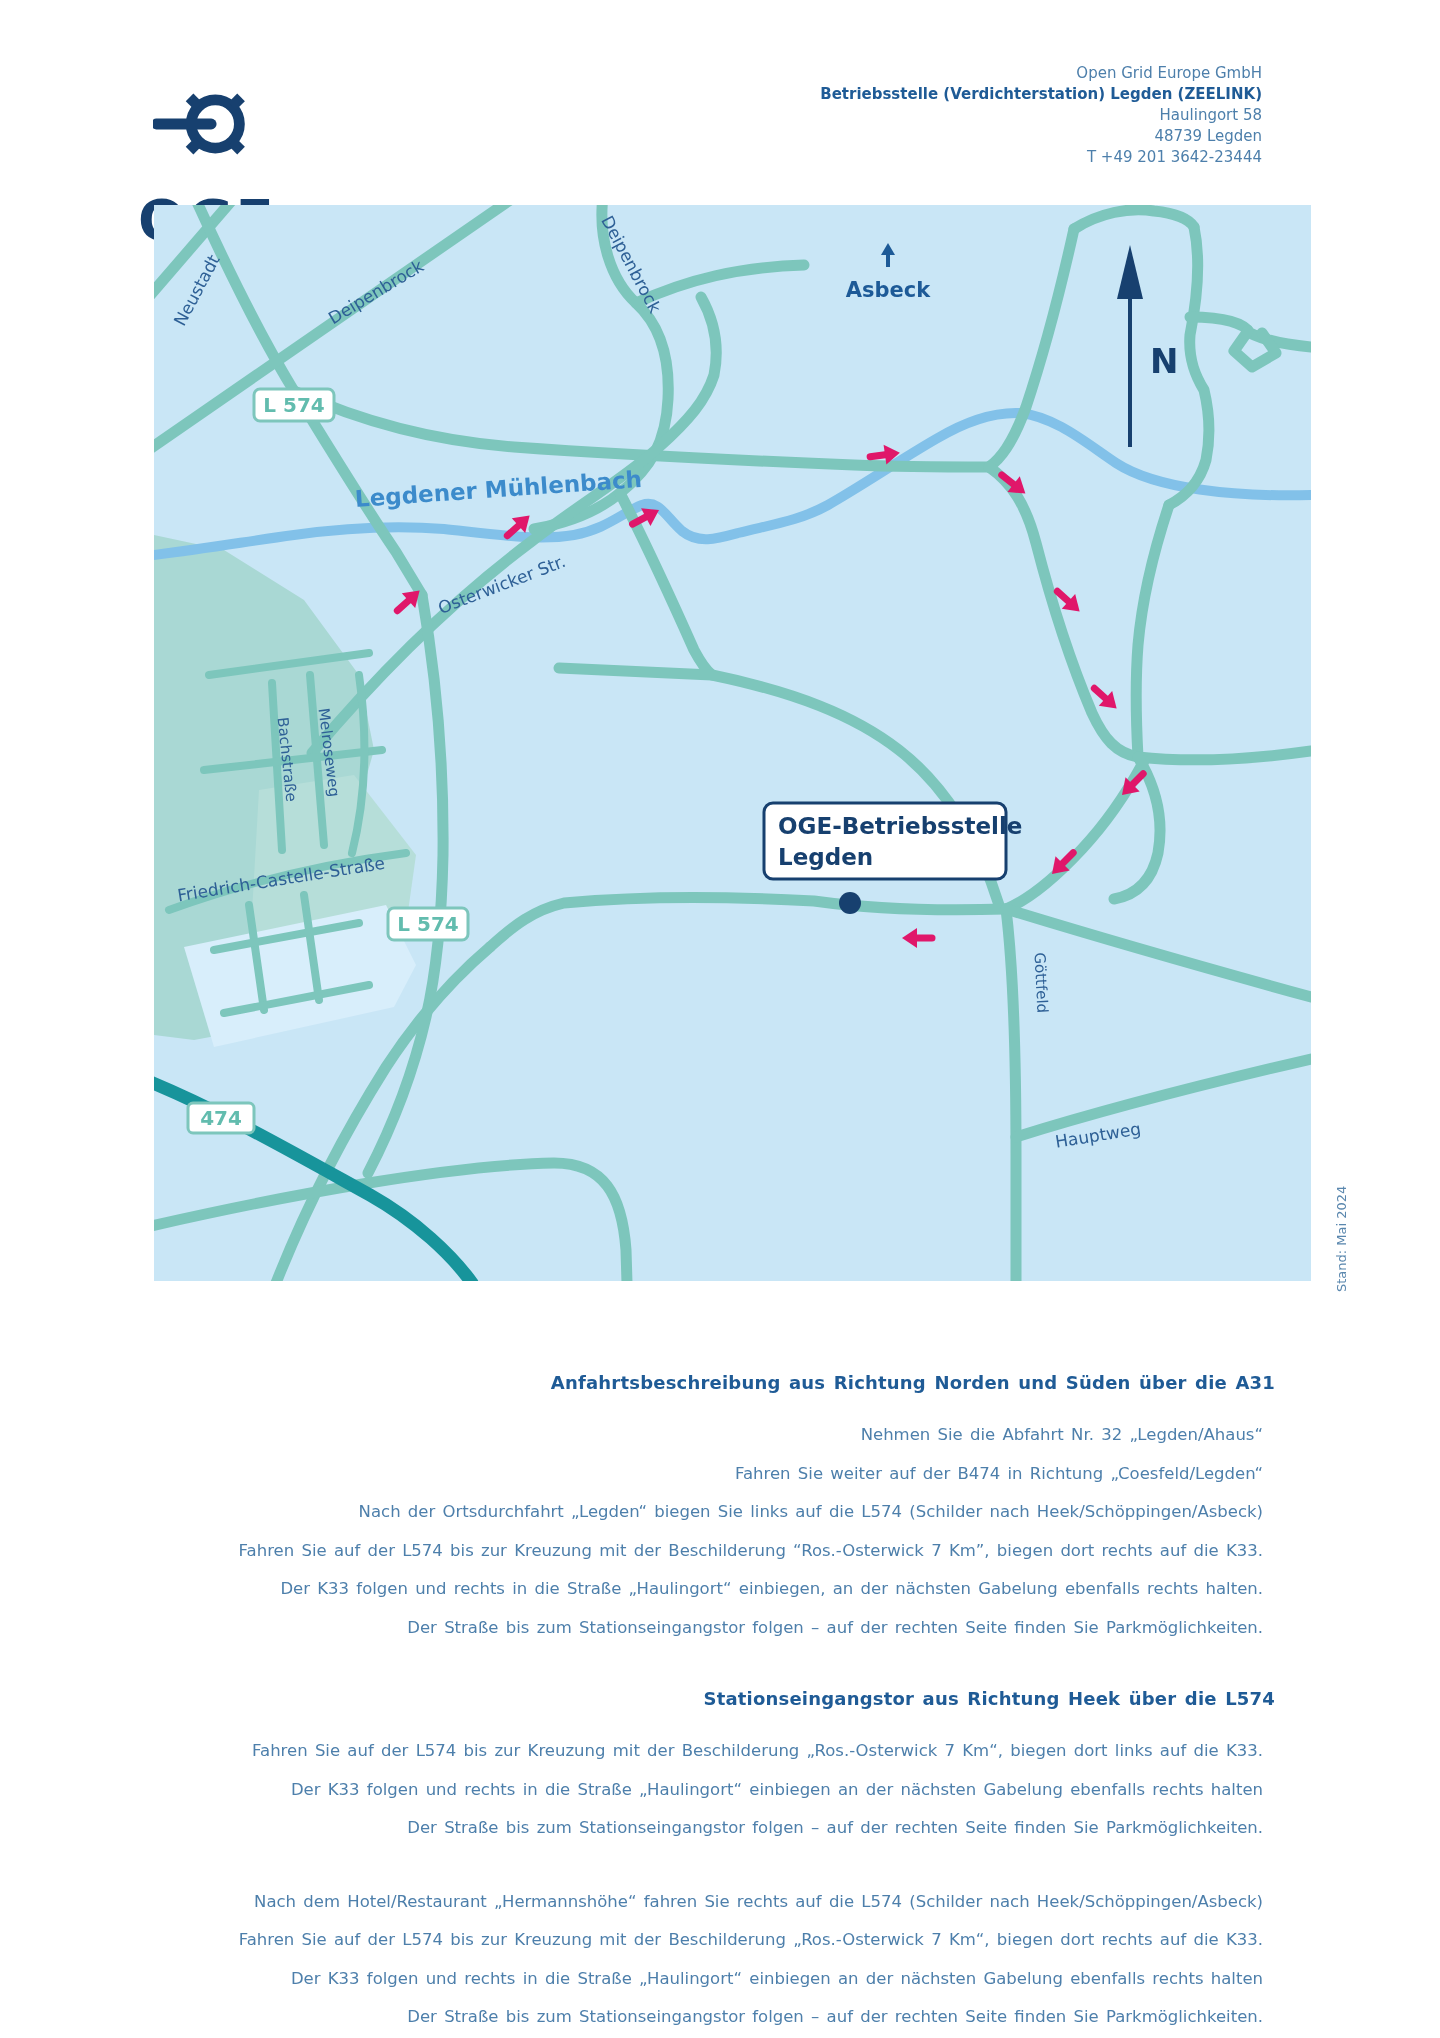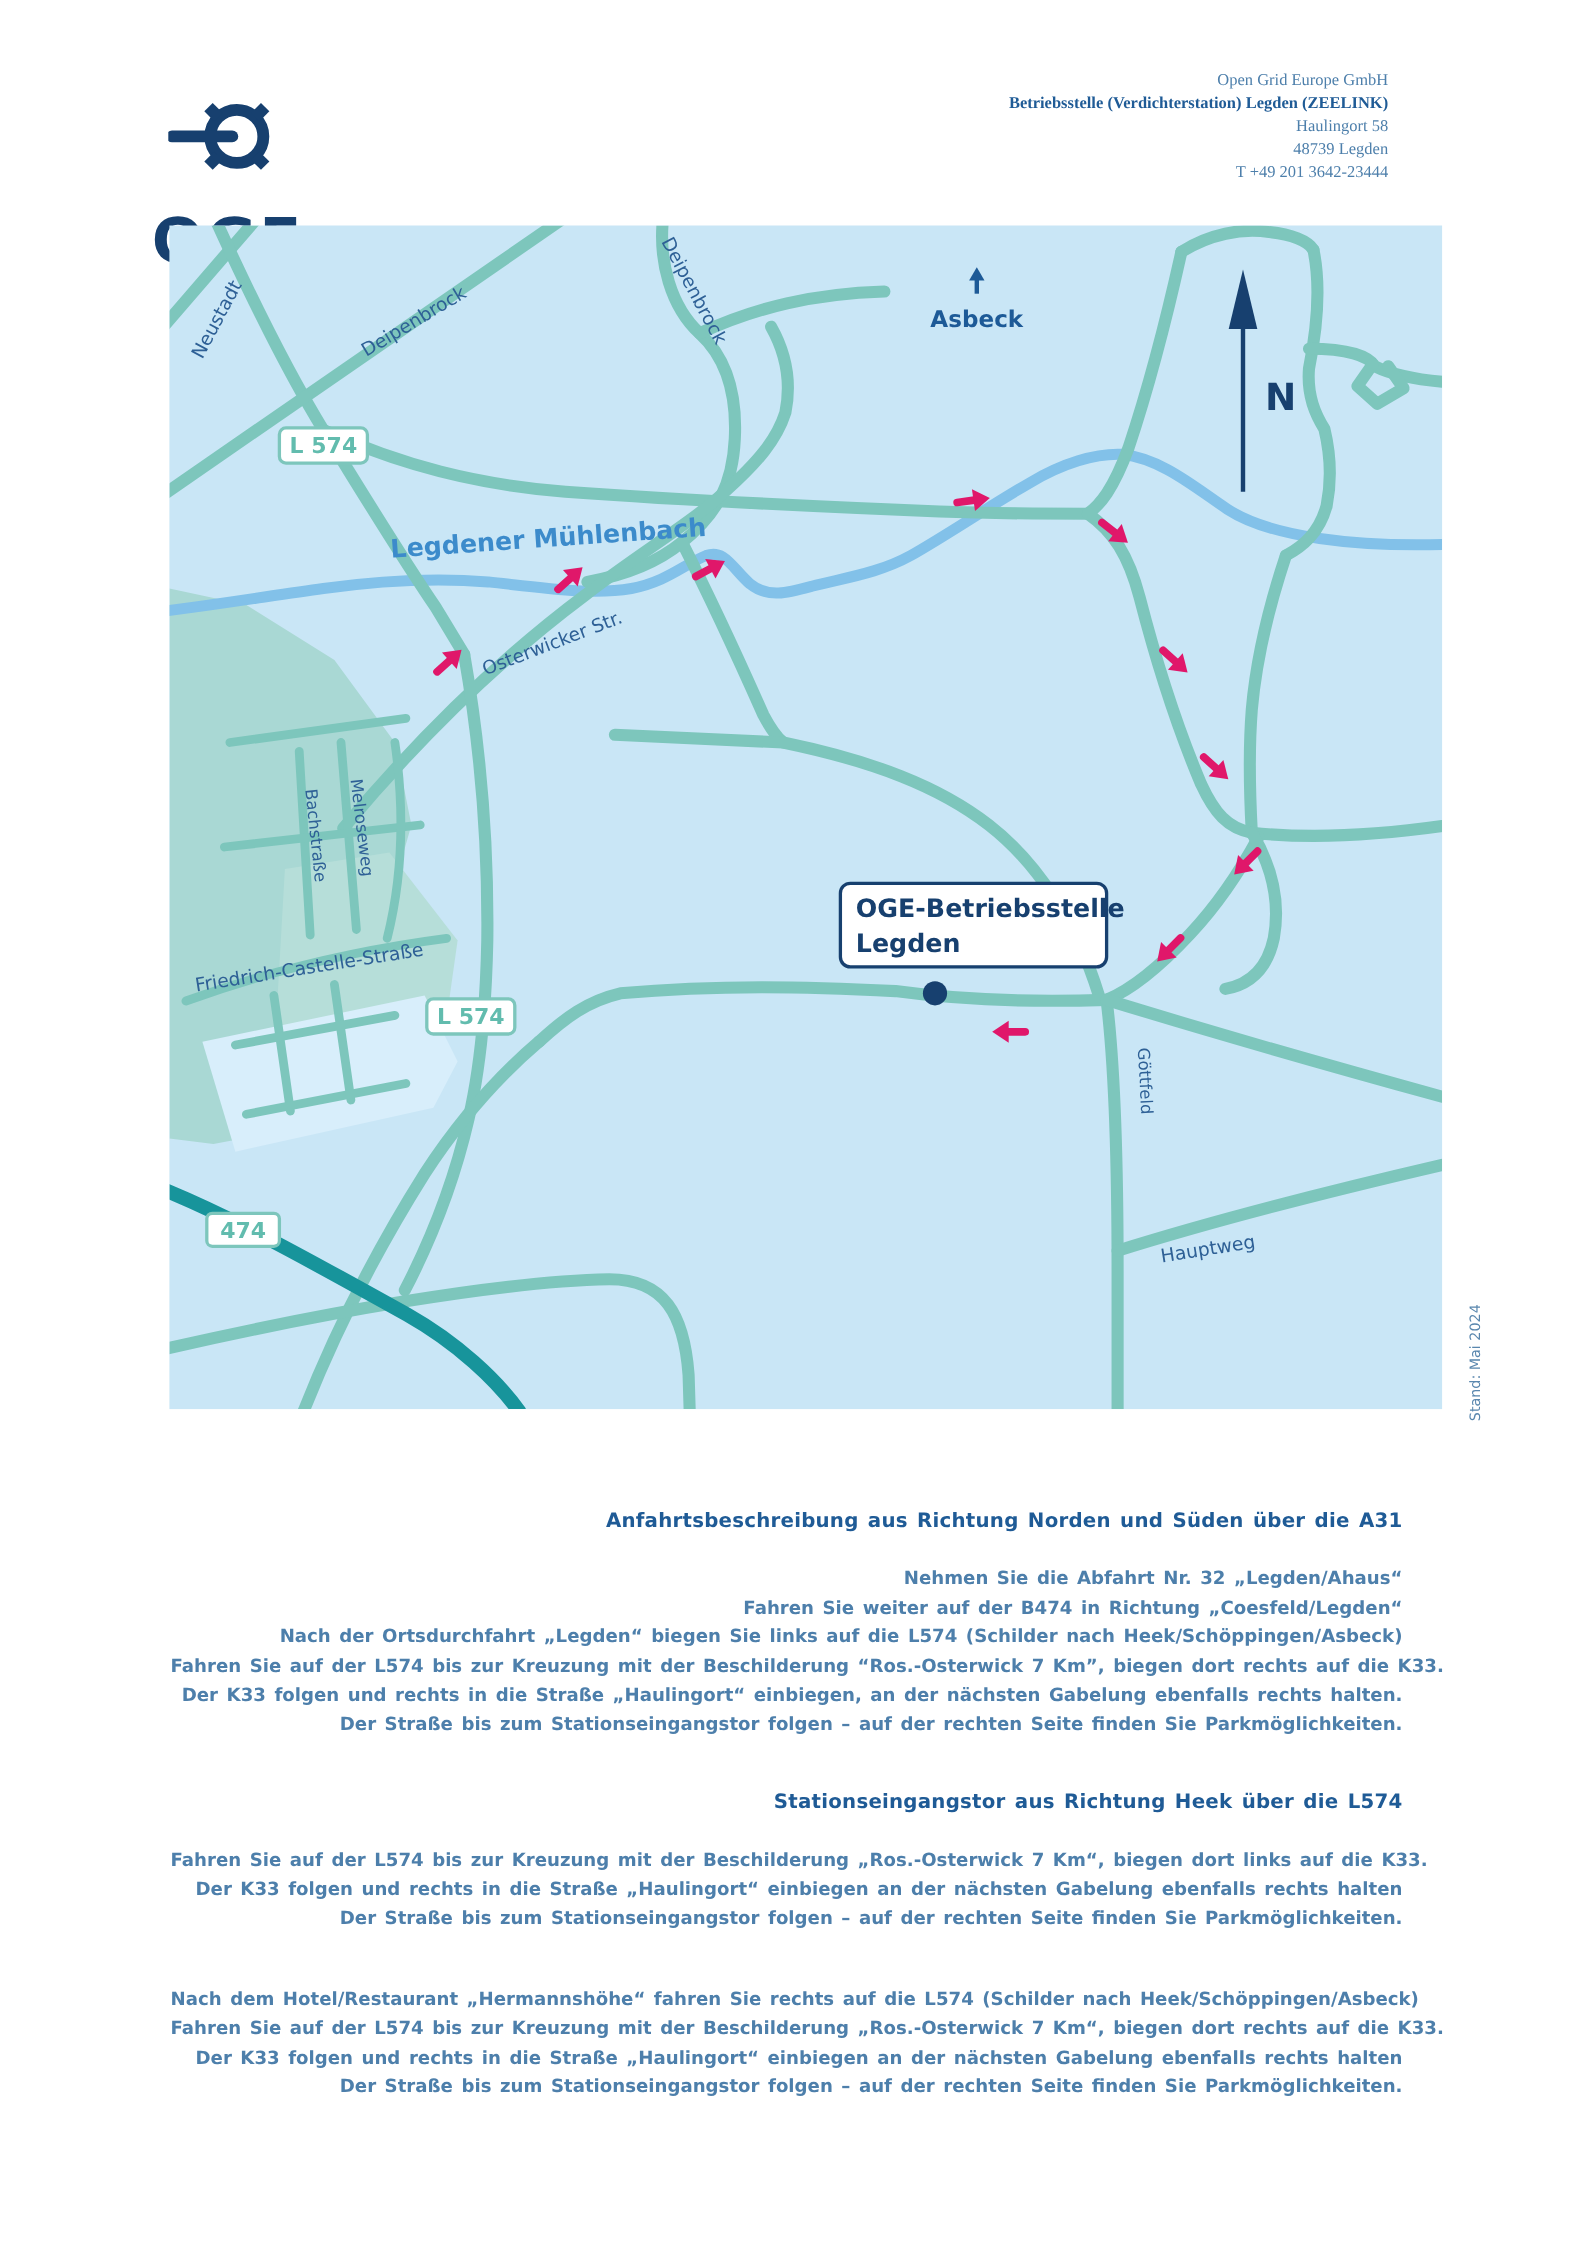--- a/index.html
+++ b/index.html
@@ -10,38 +10,38 @@
     --built:#a9d8d4; --built2:#b6ded9; --light-patch:#d8eefb;
   }
   html,body{margin:0;padding:0;background:#ffffff;}
   .page{position:relative;width:1440px;height:2038px;background:#ffffff;
         font-family:"DejaVu Sans","Liberation Sans",sans-serif;overflow:hidden;}
 
   
   .logo{position:absolute;left:138px;top:78px;display:flex;align-items:center;gap:18px;flex-direction:column;}
   .logo-text{font-size:56px;font-weight:bold;color:var(--navy);letter-spacing:2px;line-height:1;}
   .address{position:absolute;top:63px;right:178px;text-align:right;
-           font-size:15px;line-height:21px;color:var(--body-blue);font-family:Liberation Serif, serif;}
+           font-size:15px;line-height:21px;color:var(--body-blue);}
   .address .bold{font-weight:bold;color:var(--head-blue);}
 
   
   .map{position:absolute;left:154px;top:205px;width:1157px;height:1076px;
        background:var(--map-bg);overflow:hidden;}
   .map svg{display:block;}
 
   
   .stand-note{position:absolute;left:1334px;top:1292px;transform-origin:0 0;
               transform:rotate(-90deg);white-space:nowrap;font-size:13px;color:#5a87ae;}
 
   
   .sections{position:absolute;left:155px;top:1372px;width:1120px;color:var(--body-blue);text-align:right;}
   .section{margin-bottom:47px;}
   .section h2{font-size:18px;font-weight:bold;color:var(--head-blue);
               margin:0 0 29px 0;letter-spacing:.2px;word-spacing:2px;}
-  .section p{margin:0;font-size:16.5px;line-height:26.5px;word-spacing:2px;white-space:nowrap;font-weight:bold;}
+  .section p{margin:12px;font-size:16.5px;line-height:26.5px;word-spacing:2px;white-space:nowrap;}
 
   
   text{font-family:"DejaVu Sans","Liberation Sans",sans-serif;}
   .t-street{fill:var(--street-label);font-size:17px;}
   .t-street-sm{fill:var(--street-label);font-size:15px;}
 </style>
 </head>
 <body>
 
 <div class="page">

